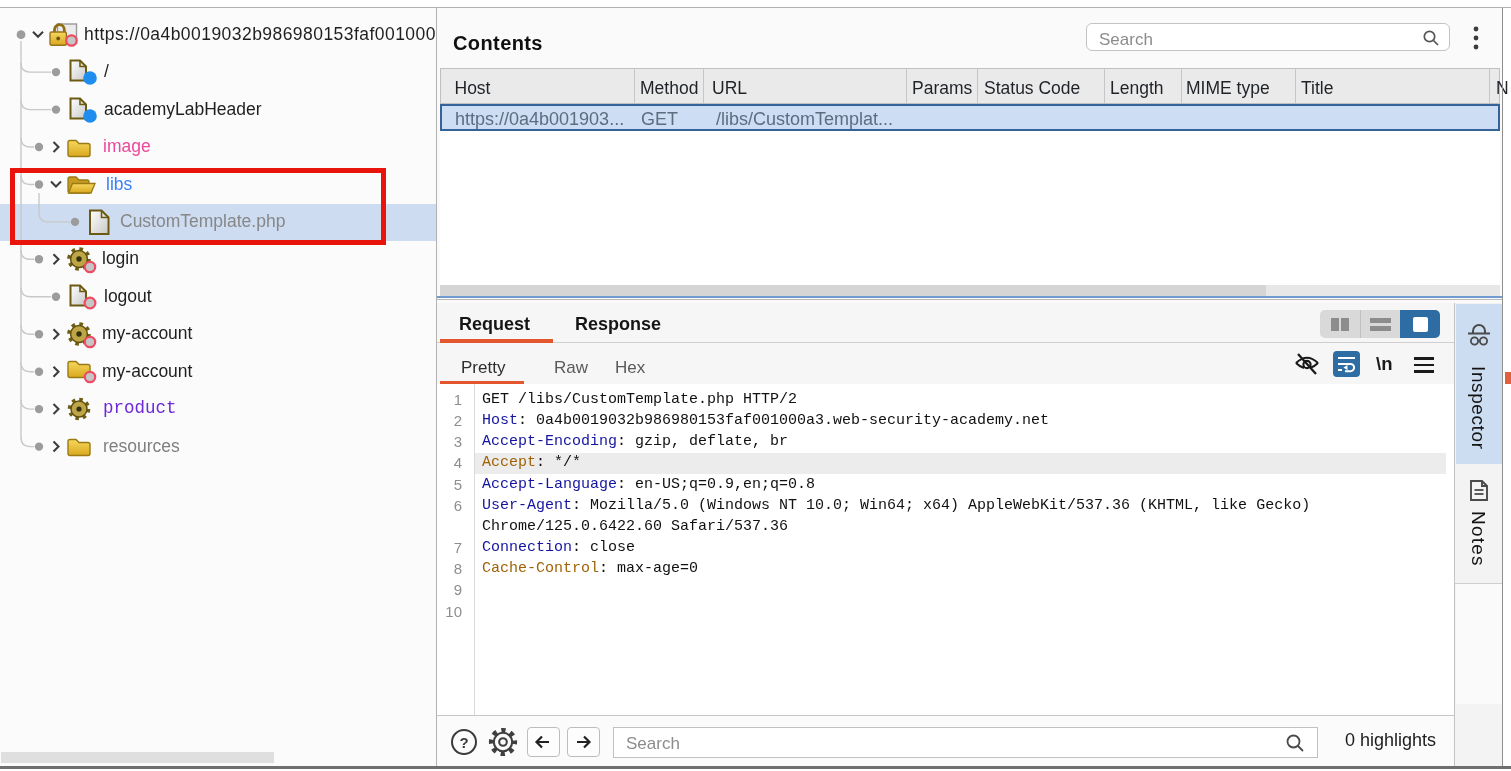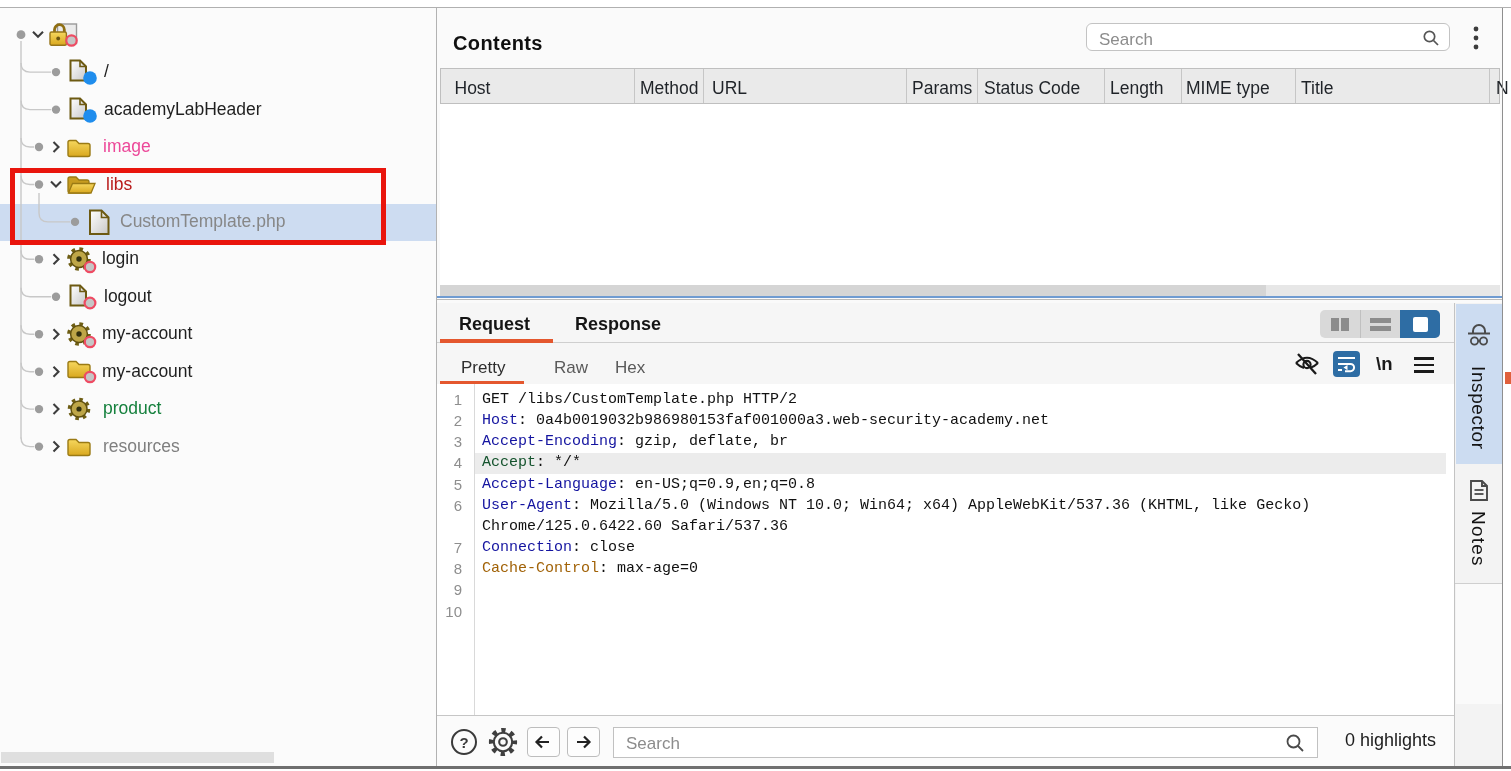--- a/index.html
+++ b/index.html
@@ -125,30 +125,31 @@
 <svg class="abs" style="left:67px;top:397px;" width="26" height="25" viewBox="0 0 26 25">
   <circle cx="12" cy="12" r="8.8" fill="none" stroke="#6e5e14" stroke-width="5" stroke-dasharray="3.2 3.71"></circle>
   <circle cx="12" cy="12" r="8" fill="#bea647" stroke="#60500e" stroke-width="1.5"></circle>
   <circle cx="12" cy="12" r="2.6" fill="#32300e"></circle>
 </svg>
 <svg class="abs" style="left:67px;top:437px;" width="24" height="20" viewBox="0 0 24 20">
   <path d="M1 4.5 Q1 2.5 3 2.5 L9 2.5 L12 5.5 L21 5.5 Q23 5.5 23 7.5 L23 16.5 Q23 18.5 21 18.5 L3 18.5 Q1 18.5 1 16.5 Z" fill="url(#gold)" stroke="#9a7a14" stroke-width="1.4"></path>
 </svg>
 
 <div class="abs" style="left:0;top:0;width:436px;height:771px;overflow:hidden;">
+  <div class="abs tree-label" style="left:84px;top:24px;color:#1f1f1f;letter-spacing:0.45px;">https://0a4b0019032b986980153faf001000</div>
   <div class="abs tree-label" style="left:104px;top:61px;color:#1f1f1f;">/</div>
   <div class="abs tree-label" style="left:104px;top:99px;color:#1f1f1f;">academyLabHeader</div>
   <div class="abs tree-label" style="left:103px;top:136px;color:#ec4899;">image</div>
-  <div class="abs tree-label" style="left:106px;top:174px;color:#b91c1c;">libs</div>
+  <div class="abs tree-label" style="left:106px;top:174px;color:#3b82f6;">libs</div>
   <div class="abs tree-label" style="left:120px;top:211px;color:#878787;">CustomTemplate.php</div>
   <div class="abs tree-label" style="left:102px;top:248px;color:#1f1f1f;">login</div>
   <div class="abs tree-label" style="left:104px;top:286px;color:#1f1f1f;">logout</div>
   <div class="abs tree-label" style="left:102px;top:323px;color:#1f1f1f;">my-account</div>
   <div class="abs tree-label" style="left:102px;top:361px;color:#1f1f1f;">my-account</div>
-  <div class="abs tree-label" style="left:103px;top:398px;color:#15803d;">product</div>
+  <div class="abs tree-label" style="left:103px;top:398px;color:#6d28d9;font-family:Liberation Mono, monospace;">product</div>
   <div class="abs tree-label" style="left:103px;top:436px;color:#7f7f7f;text-align:right;">resources</div>
 </div>
 
 <div class="abs" style="left:10px;top:168px;width:376px;height:77px;border:5px solid #e9150d;box-sizing:border-box;"></div>
 
 <div class="abs" style="left:437px;top:8px;width:1065px;height:295px;background:#fafafa;">
   <div class="abs" style="left:16px;top:24px;font-size:20px;font-weight:bold;letter-spacing:0.4px;color:#101010;">Contents</div>
   <div class="abs" style="left:649px;top:15px;width:364px;height:28px;border:1px solid #c3c3c3;border-radius:6px;background:#ffffff;box-sizing:border-box;">
     <div class="abs" style="left:12px;top:5.5px;font-size:17px;color:#8c8c8c;">Search</div>
     <svg class="abs" style="right:9px;top:5px;" width="18" height="18" viewBox="0 0 18 18">
@@ -179,20 +180,25 @@
     <div class="abs" style="left:193px;top:0;width:1px;height:34px;background:#c6c6c6;"></div>
     <div class="abs" style="left:262px;top:0;width:1px;height:34px;background:#c6c6c6;"></div>
     <div class="abs" style="left:465px;top:0;width:1px;height:34px;background:#c6c6c6;"></div>
     <div class="abs" style="left:536px;top:0;width:1px;height:34px;background:#c6c6c6;"></div>
     <div class="abs" style="left:663px;top:0;width:1px;height:34px;background:#c6c6c6;"></div>
     <div class="abs" style="left:740px;top:0;width:1px;height:34px;background:#c6c6c6;"></div>
     <div class="abs" style="left:854px;top:0;width:1px;height:34px;background:#c6c6c6;"></div>
     <div class="abs" style="left:1048px;top:0;width:1px;height:34px;background:#c6c6c6;"></div>
   </div>
 
+  <div class="abs" style="left:3px;top:96px;width:1060px;height:27px;background:#cdddf3;border:2px solid #336399;box-sizing:border-box;font-size:18px;color:#5d6d80;">
+    <div class="abs" style="left:13px;top:2.5px;">https://0a4b001903...</div>
+    <div class="abs" style="left:199px;top:2.5px;">GET</div>
+    <div class="abs" style="left:274px;top:2.5px;">/libs/CustomTemplat...</div>
+  </div>
 
   <div class="abs" style="left:3px;top:277px;width:1060px;height:10.5px;background:#e7e7e7;"></div>
   <div class="abs" style="left:3px;top:277px;width:826px;height:10.5px;background:#d5d5d5;"></div>
 
   <div class="abs" style="left:0;top:287.8px;width:1065px;height:2.6px;background:#6f9bd1;"></div>
   <div class="abs" style="left:0;top:291px;width:1065px;height:1px;background:#b9b9b9;"></div>
 </div>
 
 <div class="abs" style="left:437px;top:303px;width:1017px;height:463px;background:#f6f6f6;">
 
@@ -241,21 +247,21 @@
 
   <div class="abs" style="left:0;top:81px;width:1017px;height:331px;background:#ffffff;">
     <div class="abs" style="left:38px;top:68.8px;width:971px;height:21.2px;background:#ececec;"></div>
     <div class="abs" style="left:37px;top:0;width:1px;height:331px;background:#d9d9d9;"></div>
     <div class="abs" style="left:0;top:5px;width:25px;text-align:right;font-size:15px;line-height:21.15px;color:#8e8e8e;">
       1<br>2<br>3<br>4<br>5<br>6<br>&nbsp;<br>7<br>8<br>9<br>10
     </div>
     <div class="abs mono" style="left:45px;top:5px;width:966px;font-size:15px;line-height:21.15px;color:#111111;white-space:pre;">GET /libs/CustomTemplate.php HTTP/2
 <span style="color:#1414a0">Host</span>: 0a4b0019032b986980153faf001000a3.web-security-academy.net
 <span style="color:#1414a0">Accept-Encoding</span>: gzip, deflate, br
-<span style="color:#14532d">Accept</span>: */*
+<span style="color:#a16207">Accept</span>: */*
 <span style="color:#1414a0">Accept-Language</span>: en-US;q=0.9,en;q=0.8
 <span style="color:#1414a0">User-Agent</span>: Mozilla/5.0 (Windows NT 10.0; Win64; x64) AppleWebKit/537.36 (KHTML, like Gecko)
 Chrome/125.0.6422.60 Safari/537.36
 <span style="color:#1414a0">Connection</span>: close
 <span style="color:#a16207">Cache-Control</span>: max-age=0</div>
   </div>
 
   <div class="abs" style="left:0;top:412px;width:1017px;height:51px;background:#fbfbfb;border-top:1px solid #c6c6c6;box-sizing:border-box;">
     <svg class="abs" style="left:13px;top:12px;" width="28" height="28" viewBox="0 0 28 28">
       <circle cx="14" cy="14" r="12" fill="none" stroke="#3a3a3a" stroke-width="2"></circle>

